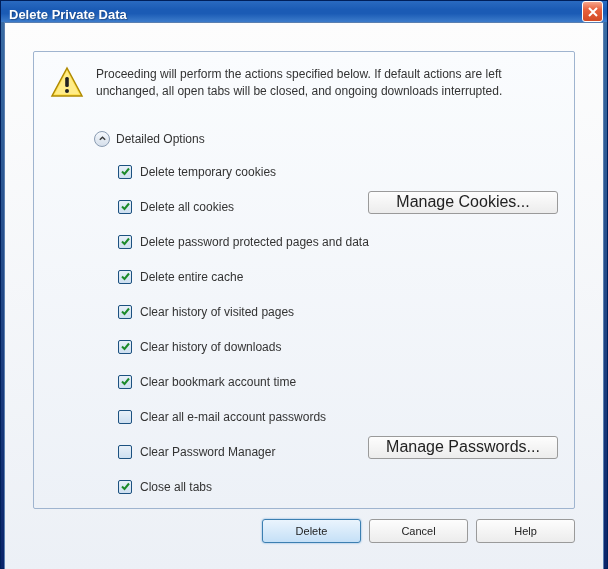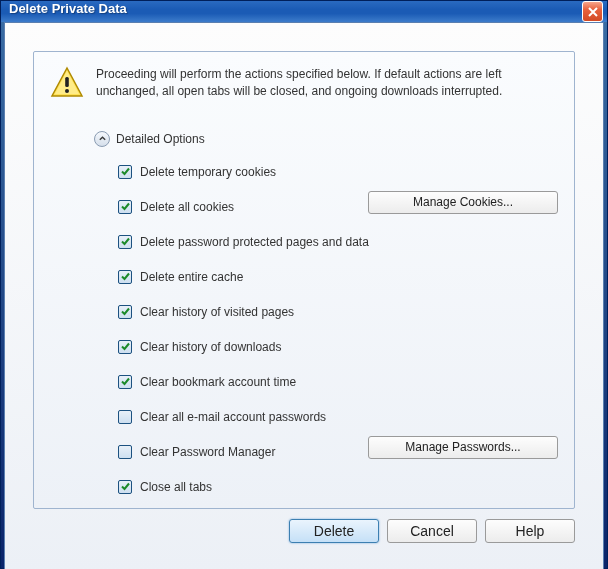--- a/index.html
+++ b/index.html
@@ -18,21 +18,21 @@
     height: 569px;
     background: linear-gradient(#3b6ea5, #0a246a);
     display: flex;
     flex-direction: column;
     border: 1px solid #001f5b;
   }
   .titlebar {
     height: 28px;
     background: linear-gradient(#2a6ac1, #1b5bb5 40%, #1b5bb5 60%, #3d7ccb);
     display: flex;
-    align-items: flex-start;
+    align-items: flex-end;
     padding: 0 4px 0 8px;
     color: #fff;
     font-weight: bold;
     font-size: 13px;
     text-shadow: 1px 1px 1px rgba(0,0,0,0.3);
   }
   .titlebar .title { flex: 1; }
   .close-btn {
     width: 21px;
     height: 21px;
@@ -129,37 +129,37 @@
     color: #333;
     flex: 0 0 auto;
   }
   .spacer { flex: 1; }
   .side-button {
     width: 190px;
     height: 23px;
     background: linear-gradient(#fdfdfd, #ececec);
     border: 1px solid #9a9a9a;
     border-radius: 3px;
-    font-size: 12px;
+    font-size: 16px;
     cursor: pointer;
     color: #222;
   }
   .footer {
     display: flex;
     justify-content: flex-end;
     gap: 8px;
     margin-top: 10px;
   }
   .footer button {
-    width: 90px;
+    width: 99px;
     height: 24px;
     background: linear-gradient(#fdfdfd, #ececec);
     border: 1px solid #9a9a9a;
     border-radius: 3px;
-    font-size: 14px;
+    font-size: 11px;
     cursor: pointer;
     color: #222;
   }
   .footer button.primary {
     border: 1px solid #3c7fb1;
     box-shadow: 0 0 2px #6aa3d8;
     background: linear-gradient(#eaf4fd, #c5e0f7);
   }
 </style>
 </head>

